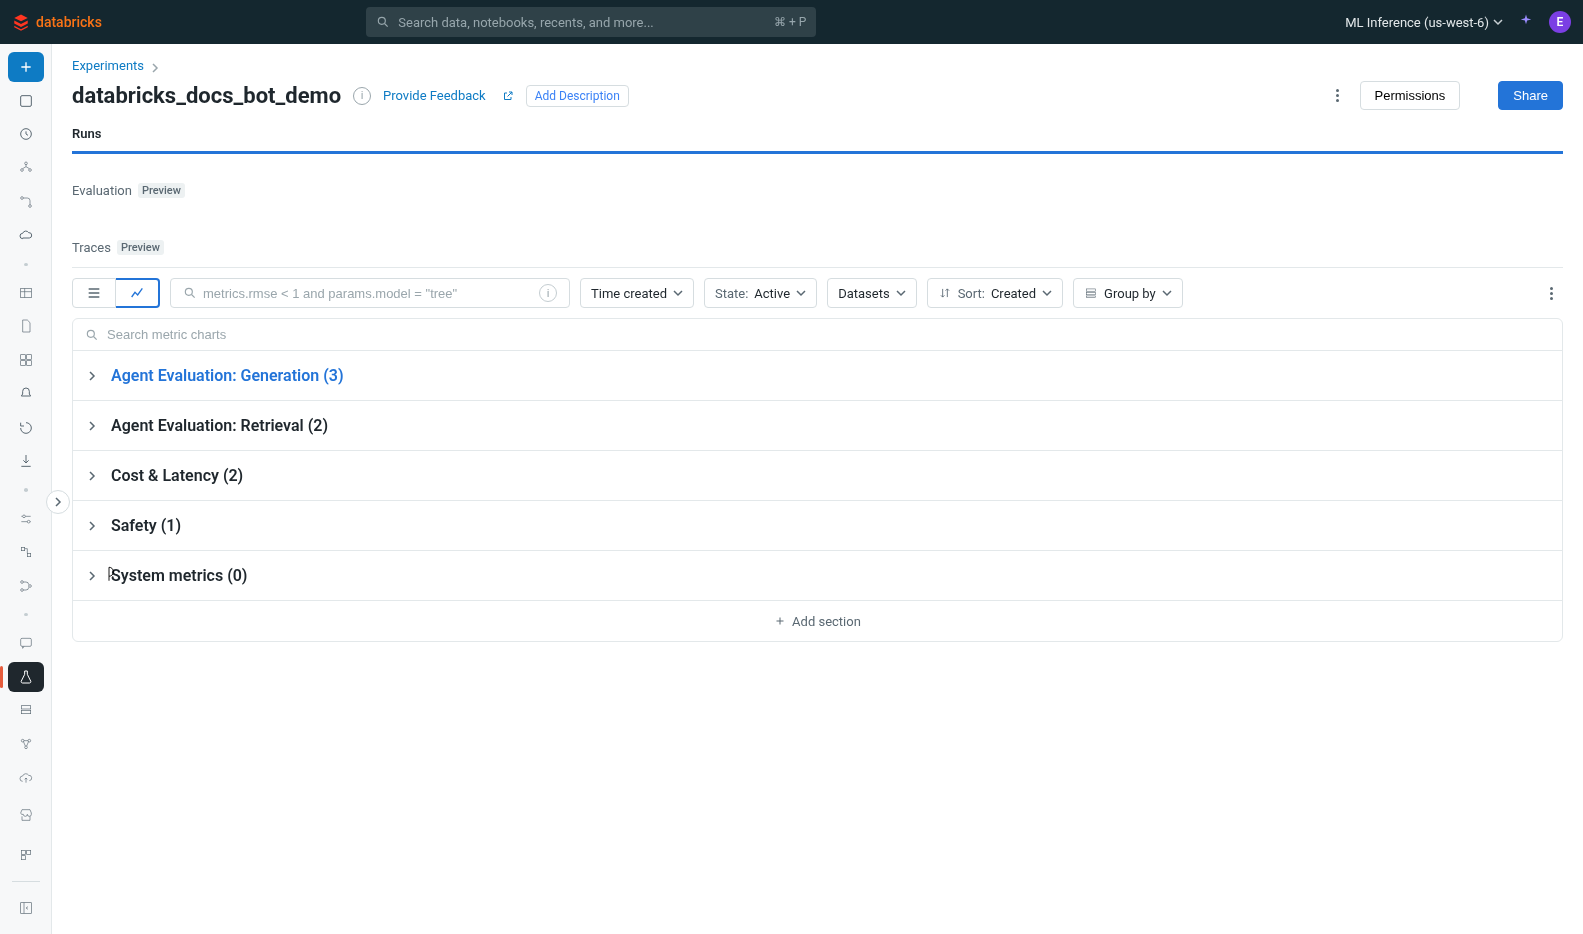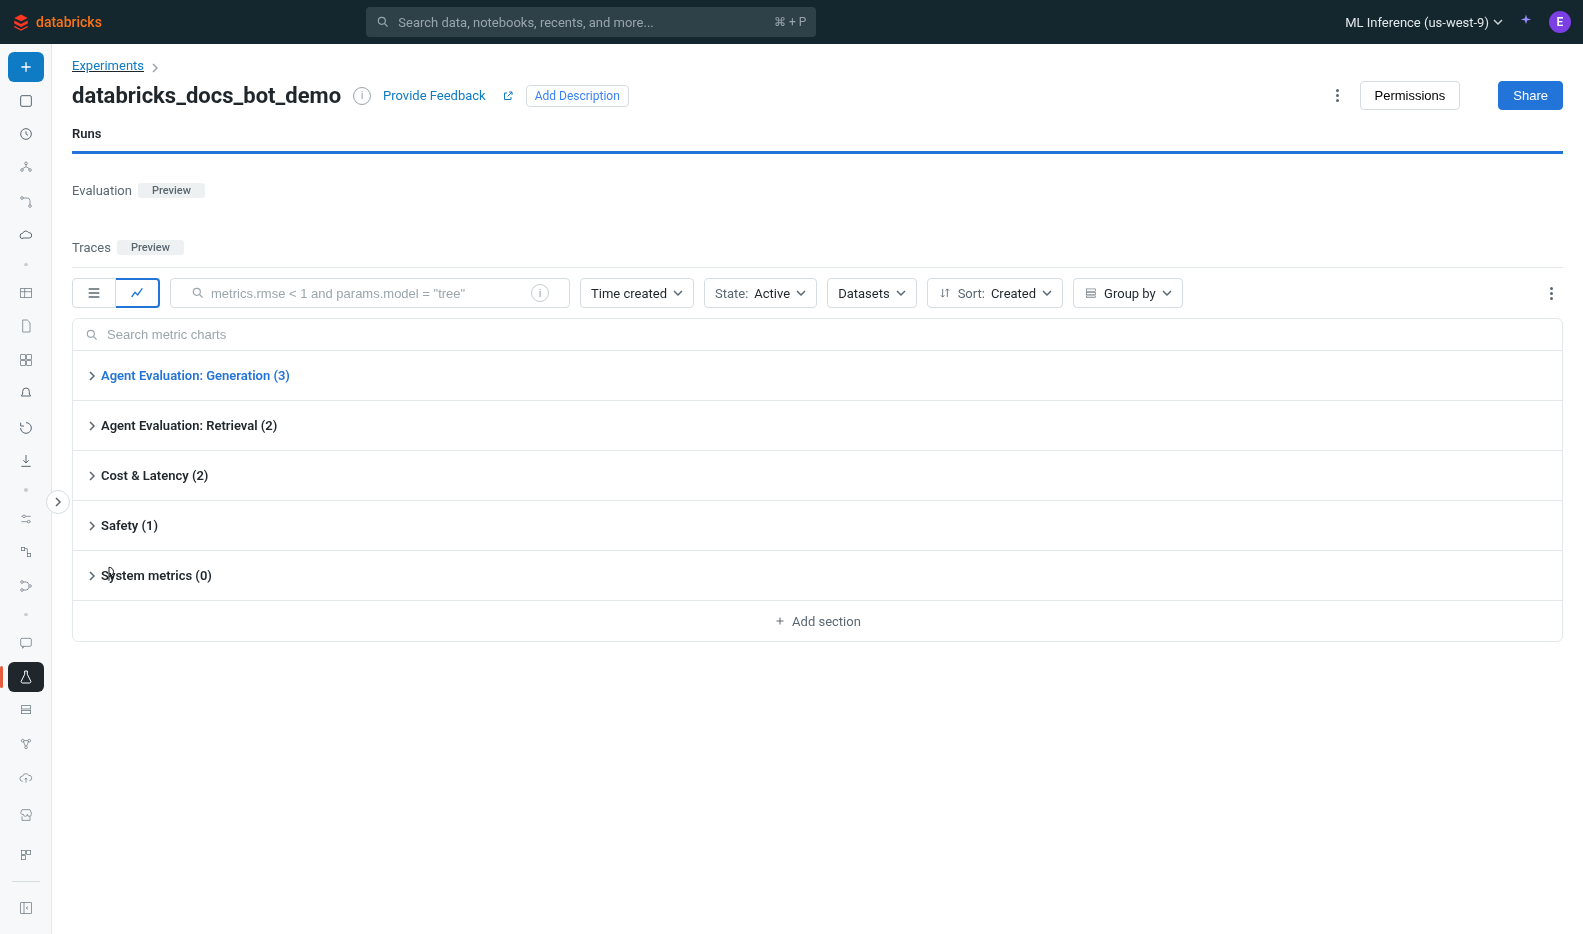--- a/index.html
+++ b/index.html
@@ -22,55 +22,55 @@
 .rail-btn { width: 36px; height: 36px; display: flex; align-items: center; justify-content: center; border-radius: 6px; color: #5a6872; cursor: pointer; position: relative; }
 .rail-btn.primary { background: #0e7bc4; color: #fff; }
 .rail-btn.active { background: #1f272d; color: #fff; }
 .rail-btn.active::before { content:""; position:absolute; left:-8px; top:4px; bottom:4px; width:3px; background:#e65c3c; border-radius:2px; }
 .rail-sep { width: 4px; height: 4px; border-radius:50%; background:#c4cdd1; margin: 8px 0; }
 .rail-bottom { margin-top: auto; margin-bottom: 8px; display:flex; flex-direction:column; align-items:center; gap:4px; }
 .rail-expand { position:absolute; top: 490px; left: 46px; width: 24px; height: 24px; border-radius: 50%; background:#fff; border:1px solid #d6dde0; display:flex; align-items:center; justify-content:center; color:#5a6872; cursor:pointer; z-index:5; }
 
 
 .main { position:absolute; top:44px; left:52px; right:0; bottom:0; background:#fff; overflow:auto; padding: 14px 20px 20px 20px; }
-.breadcrumb { display:flex; align-items:flex-end; gap:6px; font-size:13px; margin-bottom: 8px; text-decoration: underline; }
+.breadcrumb { display:flex; align-items:flex-end; gap:6px; font-size:13px; margin-bottom: 8px; }
 .breadcrumb a { color:#0e7bc4; text-decoration:none; cursor:pointer; }
 .titlebar { display:flex; align-items:center; gap:12px; margin-bottom: 12px; }
 .page-title { font-size: 22px; font-weight: 700; color:#1f272d; }
 .info-circ { width:18px; height:18px; border:1.5px solid #9aa6ac; border-radius:50%; display:flex; align-items:center; justify-content:center; font-size:11px; color:#9aa6ac; }
 .feedback-link { color:#0e7bc4; font-size:13px; display:flex; align-items:center; gap:16px; cursor:pointer; }
 .add-desc { color:#3b82f6; border:1px solid #d6dde0; border-radius:4px; padding:3px 8px; font-size:12px; cursor:pointer; }
 .title-right { margin-left:auto; display:flex; align-items:center; gap:10px; }
 .btn { border:1px solid #d6dde0; border-radius:4px; padding:6px 14px; font-size:13px; background:#fff; cursor:pointer; }
 .btn.primary { background:#2374d8; border-color:#2374d8; color:#fff;margin-left:28px; }
 .kebab { width:24px; display:flex; flex-direction:column; align-items:center; gap:2px; cursor:pointer; }
 .kebab span { width:3px; height:3px; border-radius:50%; background:#5a6872; }
 
 
 .tabs { display:flex; gap:26px; border-bottom:1px solid #e3e8ea; margin-bottom: 10px; flex-direction: column; }
 .tab { padding: 4px 0 10px 0; font-size:13px; color:#5a6872; cursor:pointer; display:flex; align-items:center; gap:6px; border-bottom: 3px solid transparent; margin-bottom:-1px; }
 .tab.active { color:#1f272d; font-weight:600; border-bottom-color:#2374d8; }
-.badge { background:#edf1f2; color:#5a6872; font-size:11px; padding:1px 14px; border-radius:3px; font-weight:500; }
+.badge { background:#edf1f2; color:#5a6872; font-size:11px; padding:1px 4px; border-radius:3px; font-weight:500; }
 
 
 .toolbar { display:flex; align-items:center; gap:10px; margin-bottom: 10px; }
 .view-toggle { display:flex; }
 .view-toggle .vtbtn { width:44px; height:30px; border:1px solid #d6dde0; display:flex; align-items:center; justify-content:center; color:#5a6872; cursor:pointer; }
 .view-toggle .vtbtn:first-child { border-radius:4px 0 0 4px; }
 .view-toggle .vtbtn:last-child { border-radius:0 4px 4px 0; border-left:none; }
 .view-toggle .vtbtn.active { border-color:#2374d8; color:#2374d8; border-width:2px; }
-.filter-input { flex: 0 0 400px; height:30px; border:1px solid #d6dde0; border-radius:4px; display:flex; align-items:center; padding:0 20px; gap:6px; color:#9aa6ac; }
+.filter-input { flex: 0 0 400px; height:30px; border:1px solid #d6dde0; border-radius:4px; display:flex; align-items:center; padding:0 12px; gap:6px; color:#9aa6ac; }
 .dd { height:30px; border:1px solid #d6dde0; border-radius:4px; display:flex; align-items:center; padding:0 10px; gap:6px; font-size:13px; cursor:pointer; color:#1f272d; }
 .dd .lab { color:#5a6872; }
 
 
 .panel { border:1px solid #e3e8ea; border-radius:6px; }
 .metric-search { border-bottom:1px solid #e3e8ea; padding:8px 12px; display:flex; align-items:center; gap:8px; color:#9aa6ac; }
 .metric-search input { border:none; outline:none; font-size:13px; flex:1; color:#1f272d; }
-.section { border-bottom:1px solid #e3e8ea; height:50px; display:flex; align-items:center; padding:0 10px; font-size:13px; font-weight:600; cursor:pointer; }
+.section { border-bottom:1px solid #e3e8ea; height:50px; display:flex; align-items:center; padding:0 10px; gap:10px; font-size:16px; font-weight:600; cursor:pointer; }
 .section.first { color:#2374d8; }
 .section .chev { width:18px; display:flex; justify-content:center; color:#5a6872; }
 .addsection { height:40px; display:flex; align-items:center; justify-content:center; gap:6px; color:#5a6872; font-size:13px; cursor:pointer; }
 
 
 .cursor-overlay { position:absolute; top: 246px; left: 30px; pointer-events:none; font-size:15px; color:#000; }
 
 svg { display:block; }
 input::placeholder { color:#9aa6ac; }
 </style>
@@ -89,21 +89,21 @@
       <svg width="14" height="14" viewBox="0 0 24 24">
           <circle cx="10" cy="10" r="6" fill="none" stroke="#97a6ac" stroke-width="2"></circle>
           <line x1="15" y1="15" x2="20" y2="20" stroke="#97a6ac" stroke-width="2"></line>
         </svg>
       <span>Search data, notebooks, recents, and more...</span>
       <span class="kbd">⌘ + P</span>
     </div>
   </div>
   <div class="top-right">
     <div class="workspace">
-      <span>ML Inference (us-west-9)</span>
+      <span>ML Inference (us-west-6)</span>
       <svg width="10" height="10" viewBox="0 0 10 10">
           <path d="M1 3l4 4 4-4" fill="none" stroke="#c8d0d4" stroke-width="1.5"></path>
         </svg>
     </div>
     <span class="sparkle">
       <svg width="18" height="18" viewBox="0 0 24 24">
           <path fill="currentColor" d="M12 2l1.5 5L19 8.5 13.5 10 12 15l-1.5-5L5 8.5 10.5 7 12 2z"></path>
         </svg>
     </span>
     <div class="avatar">

